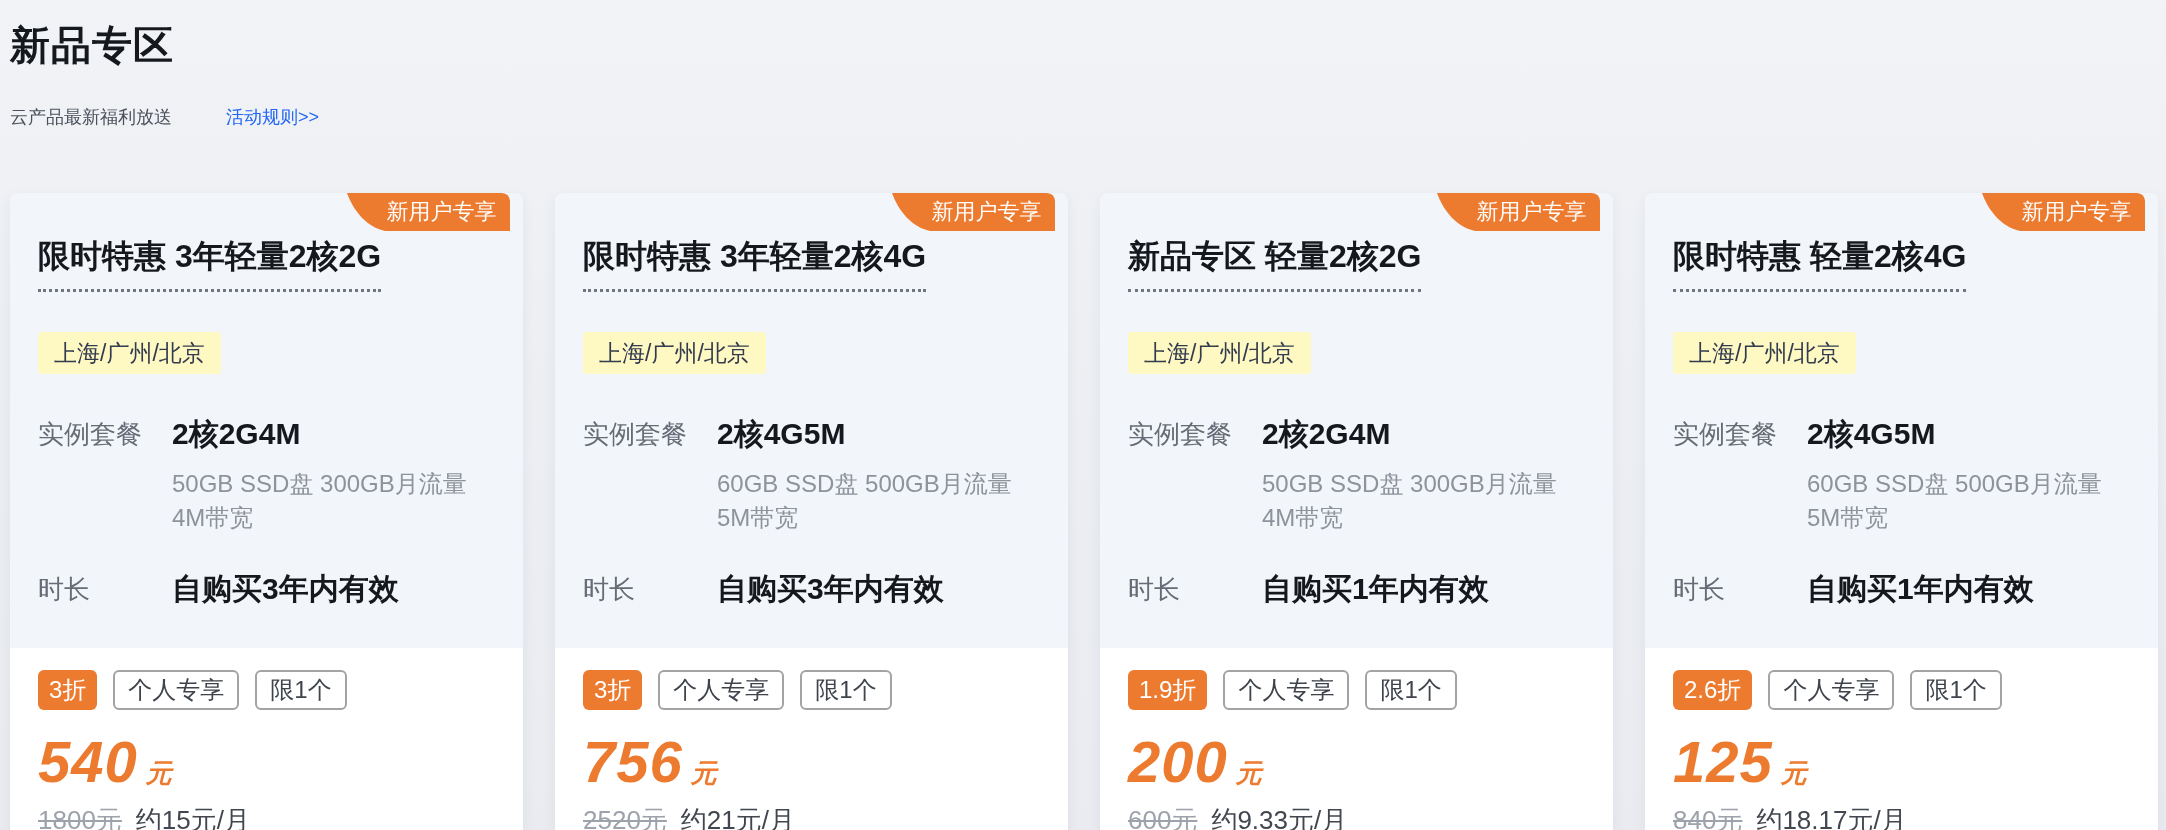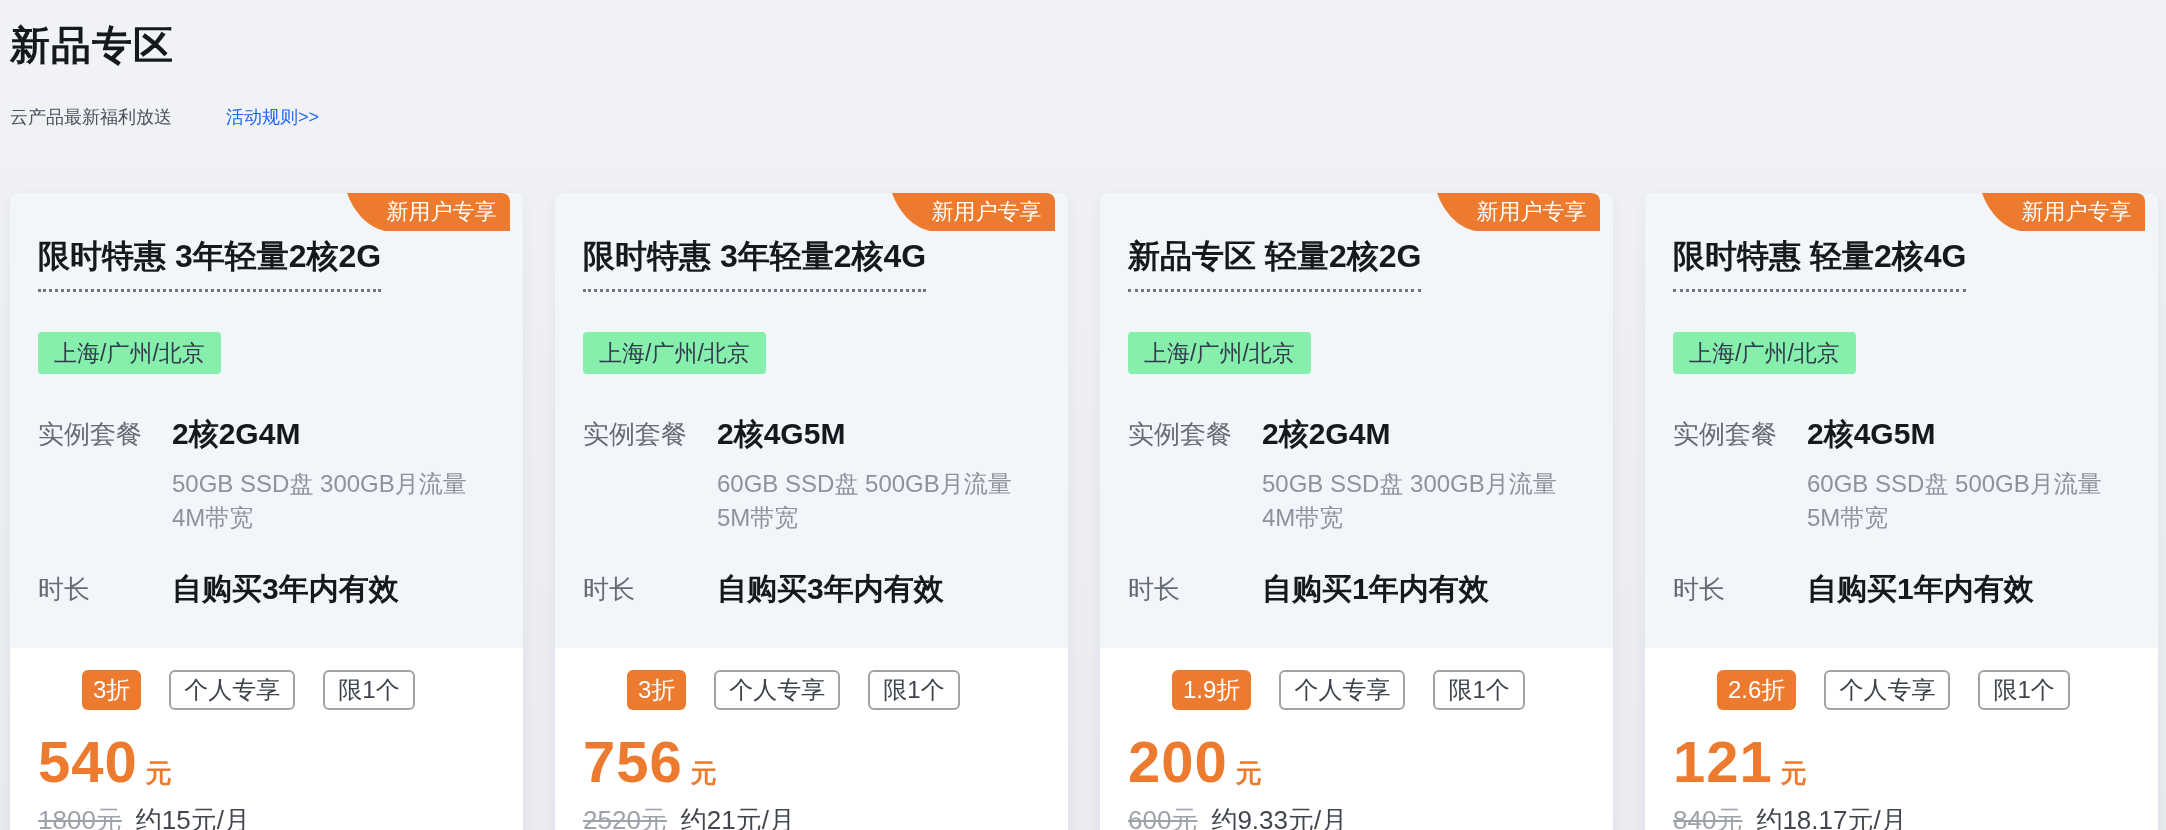--- a/index.html
+++ b/index.html
@@ -71,21 +71,21 @@
     display: inline-block;
     font-size: 32px;
     font-weight: 700;
     color: #15181d;
     padding-bottom: 10px;
     border-bottom: 3px dotted #70757e;
   }
   .region-tag {
     display: inline-block;
     margin-top: 40px;
-    background: #86efac;
+    background: #fef9c3;
     color: #333b4e;
     font-size: 23px;
     line-height: 24px;
     padding: 9px 16px;
     border-radius: 4px;
   }
   .info-row { display: flex; margin-top: 40px; }
   .info-row.duration { margin-top: 34px; }
   .info-label {
     width: 134px;
@@ -102,39 +102,39 @@
     line-height: 34px;
     font-weight: 400;
   }
 
   .card-bottom {
     background: #ffffff;
     border-radius: 0 0 8px 8px;
     padding: 22px 28px 40px;
     height: 245px;
   }
-  .badges { display: flex; align-items: center; gap: 28px; margin-left: 44px; }
+  .badges { display: flex; align-items: center; gap: 16px; }
   .discount-badge {
     background: #ed7b2f;
     color: #ffffff;
     font-size: 24px;
     line-height: 30px;
     padding: 5px 11px;
     border-radius: 6px;
   }
   .limit-tag {
     border: 2px solid #a3a3a3;
     background: #ffffff;
     color: #3f444c;
     font-size: 24px;
     line-height: 30px;
     padding: 3px 13px;
     border-radius: 6px;
   }
-  .price-row { margin-top: 18px; display: flex; align-items: baseline; color: #ed7b2f; }
+  .price-row { margin-top: 18px; display: flex; align-items: baseline; color: #ed7b2f; font-style: italic; }
   .price-number { font-size: 58px; font-weight: 700; letter-spacing: 1px; }
   .price-unit { font-size: 26px; font-weight: 700; margin-left: 8px; }
   .old-row { margin-top: 8px; display: flex; align-items: baseline; gap: 14px; font-size: 26px; }
   .original-price { color: #9ea3ab; text-decoration: line-through; }
   .monthly-price { color: #42474f; }
 </style>
 </head>
 <body>
 
 <div class="page">
@@ -279,21 +279,21 @@
           <div class="info-value">自购买1年内有效</div>
         </div>
       </div>
       <div class="card-bottom">
         <div class="badges">
           <span class="discount-badge">2.6折</span>
           <span class="limit-tag">个人专享</span>
           <span class="limit-tag">限1个</span>
         </div>
         <div class="price-row">
-          <span class="price-number">121</span>
+          <span class="price-number">125</span>
           <span class="price-unit">元</span>
         </div>
         <div class="old-row">
           <span class="original-price">840元</span>
           <span class="monthly-price">约18.17元/月</span>
         </div>
       </div>
     </article>
 
   </div>

